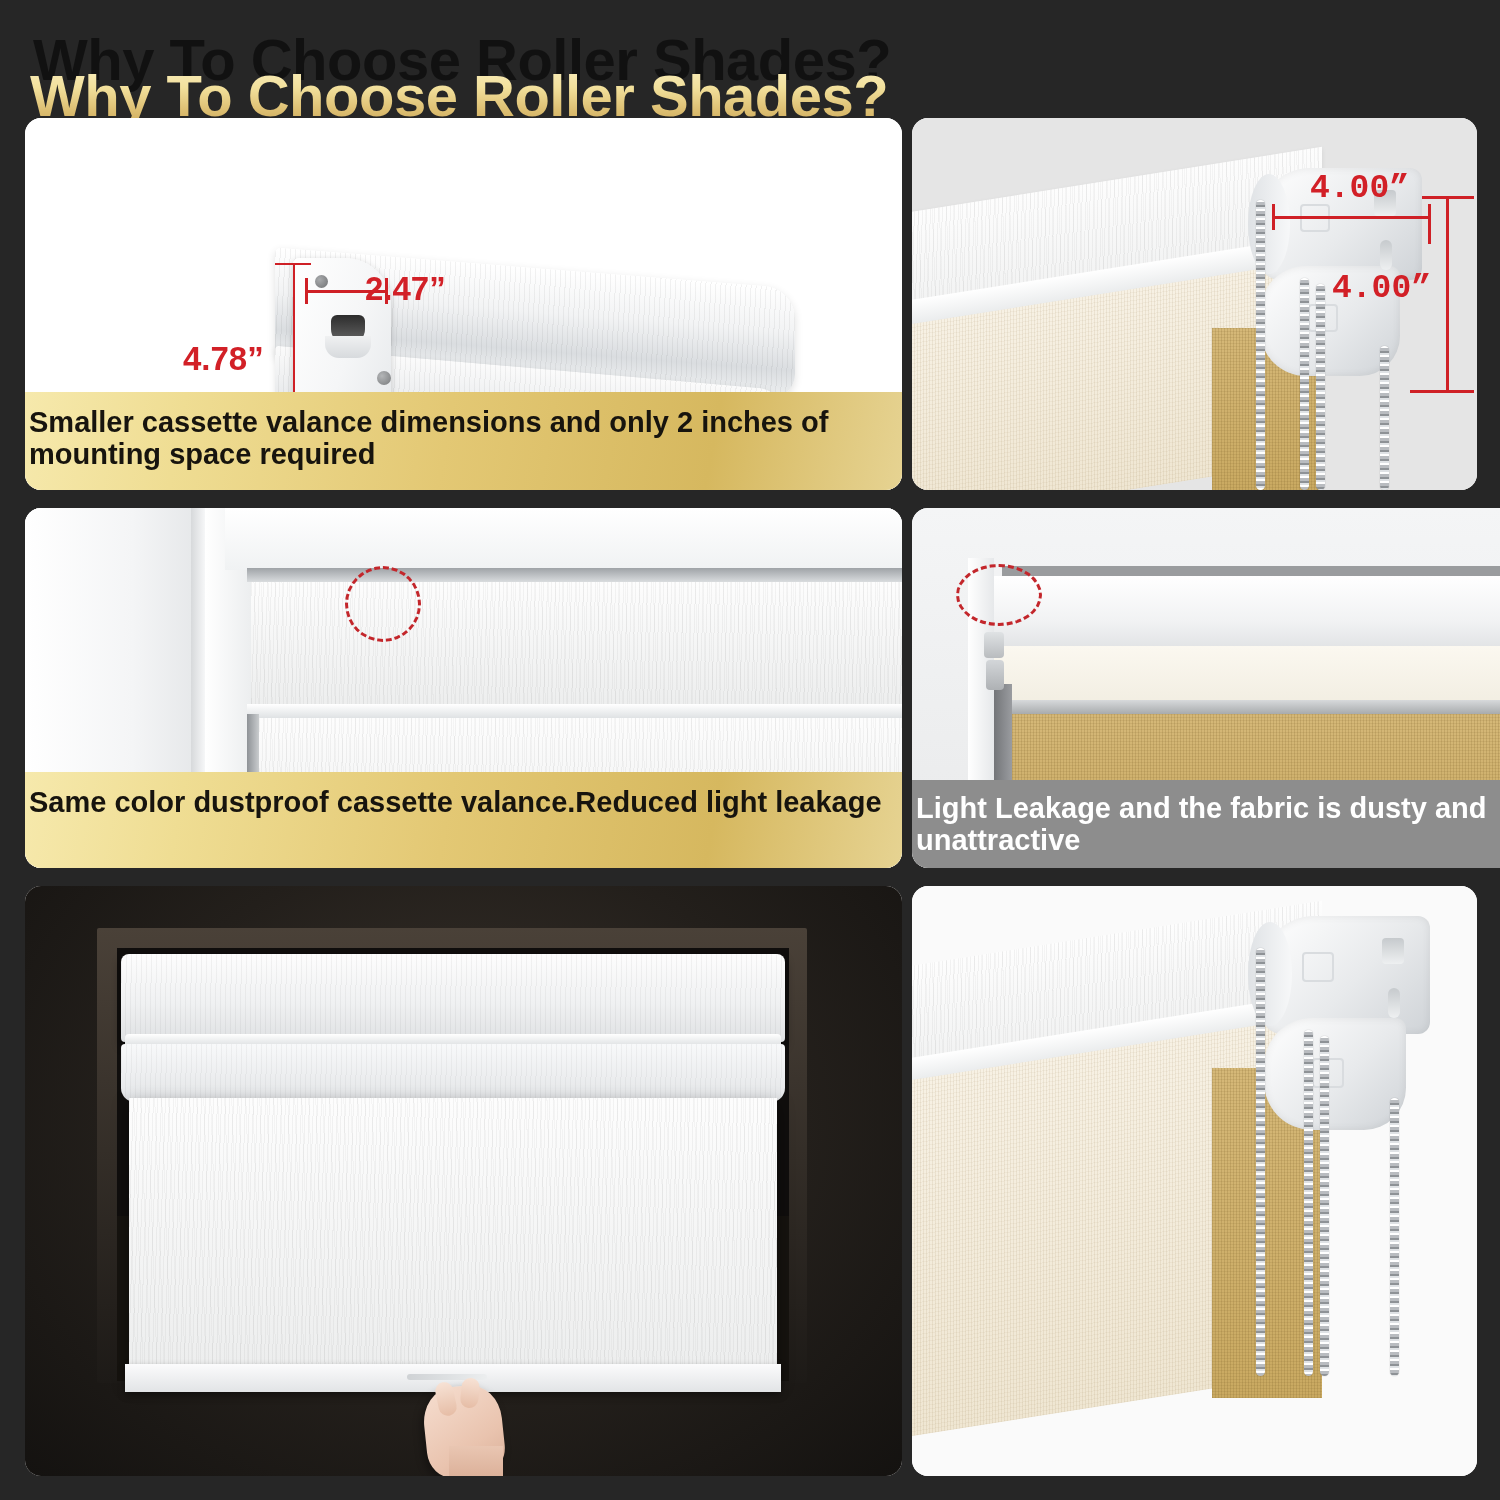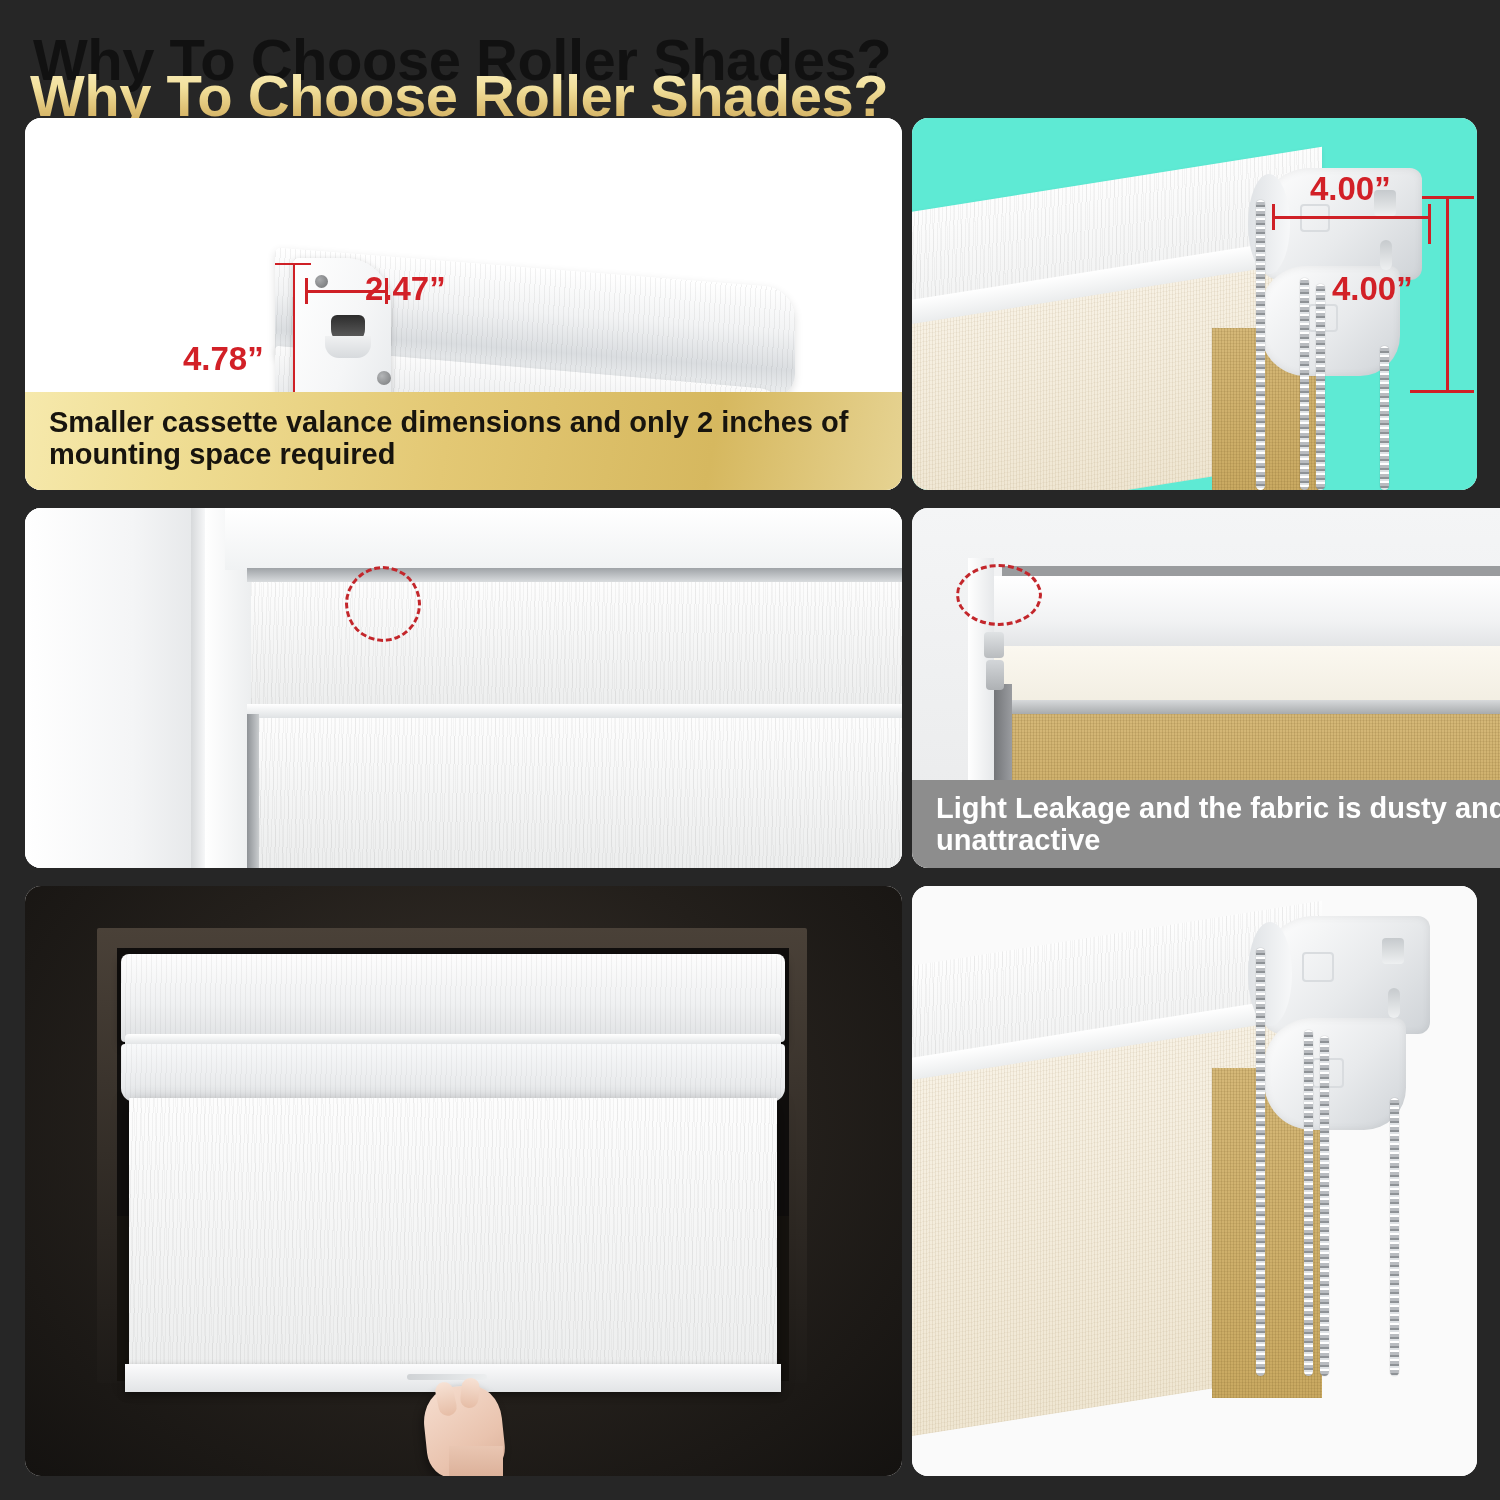--- a/index.html
+++ b/index.html
@@ -36,21 +36,21 @@
     border-radius:16px;
     overflow:hidden;
     background:#fff;
   }
   .photo{position:absolute;left:0;top:0;right:0;bottom:0;overflow:hidden;}
 
   
   .caption{
     position:absolute;left:0;right:0;bottom:0;
     box-sizing:border-box;
-    padding:14px 16px 16px 24px;
+    padding:14px 16px 16px 4px;
     font-weight:bold;
     line-height:1.12;
     margin-top:20px;
   }
   .cap-good{
     background:linear-gradient(100deg,#f6e9ac 0%,#efdd93 18%,#e3c874 48%,#d6b85f 78%,#e6d392 100%);
     color:#17140e;
   }
   .cap-bad{
     background:#8d8d8d;
@@ -145,21 +145,21 @@
 
      <div class="dim-line" style="left:280px;top:172px;width:82px;height:3px;"></div>
      <div class="tick" style="left:280px;top:160px;height:26px;"></div>
      <div class="tick" style="left:360px;top:160px;height:26px;"></div>
      <div class="dim-text" style="left:340px;top:152px;font-size:33px;">2.47”</div>
   </div>
   <div class="caption cap-good" style="height:98px;font-size:29px;">Smaller cassette valance dimensions and only 2 inches of mounting space required</div>
 </div>
 
 <div class="panel" style="left:912px;top:118px;width:565px;height:372px;">
-  <div class="photo" style="background:#5eead4;">
+  <div class="photo" style="background:#e5e5e5;font-family:Liberation Mono, monospace;">
 
      <div class="fabric-white" style="position:absolute;left:-10px;top:62px;width:420px;height:150px;
               transform:skewY(-9deg);box-shadow:0 2px 5px rgba(0,0,0,.08);"></div>
      <div style="position:absolute;left:-10px;top:150px;width:420px;height:26px;transform:skewY(-9deg);
               background:linear-gradient(180deg,#ffffff,#e9ebec);"></div>
 
      <div class="fabric-beige" style="position:absolute;left:-10px;top:176px;width:400px;height:200px;
               transform:skewY(-9deg);"></div>
 
      <div class="fabric-tan" style="position:absolute;left:300px;top:210px;width:108px;height:166px;"></div>
@@ -215,20 +215,21 @@
      <div style="position:absolute;left:222px;top:196px;right:0;height:14px;
               background:linear-gradient(180deg,#ffffff,#dfe2e4);"></div>
 
      <div class="fabric-white" style="position:absolute;left:230px;top:210px;right:0;height:150px;"></div>
      <div style="position:absolute;left:222px;top:206px;width:12px;height:154px;
               background:linear-gradient(90deg,#8e9296,#c9ccce);"></div>
 
      <div class="dashed-ellipse" style="left:320px;top:58px;width:70px;height:70px;"></div>
 
   </div>
+  <div class="caption cap-good" style="height:96px;font-size:29px;">Same color dustproof cassette valance.Reduced light leakage</div>
 </div>
 
 <div class="panel" style="left:912px;top:508px;width:643px;height:360px;">
   <div class="photo" style="background:linear-gradient(180deg,#f4f5f6,#e9eaeb);">
 
      <div style="position:absolute;left:90px;top:58px;right:0;height:58px;background:#9a9c9e;"></div>
 
      <div style="position:absolute;left:62px;top:68px;right:0;height:76px;border-radius:0 0 12px 0;
               background:linear-gradient(180deg,#ffffff,#f1f2f3 60%,#dfe1e3);"></div>
      <div style="position:absolute;left:62px;top:138px;right:0;height:58px;

